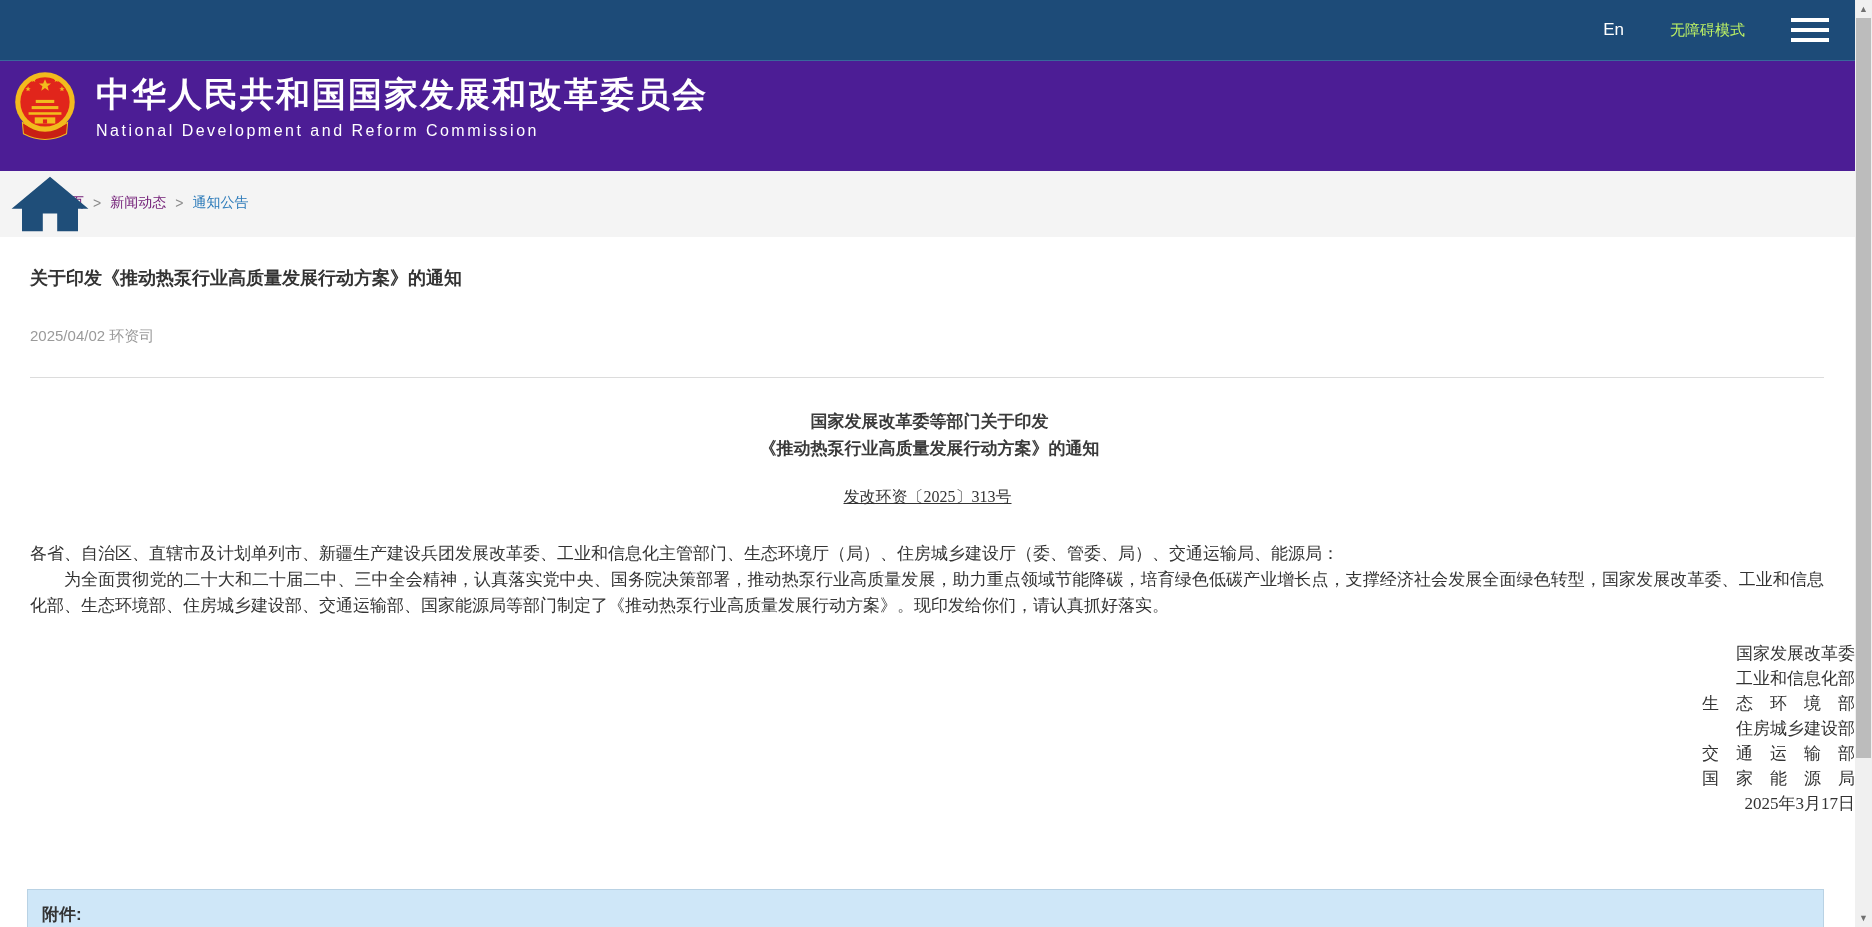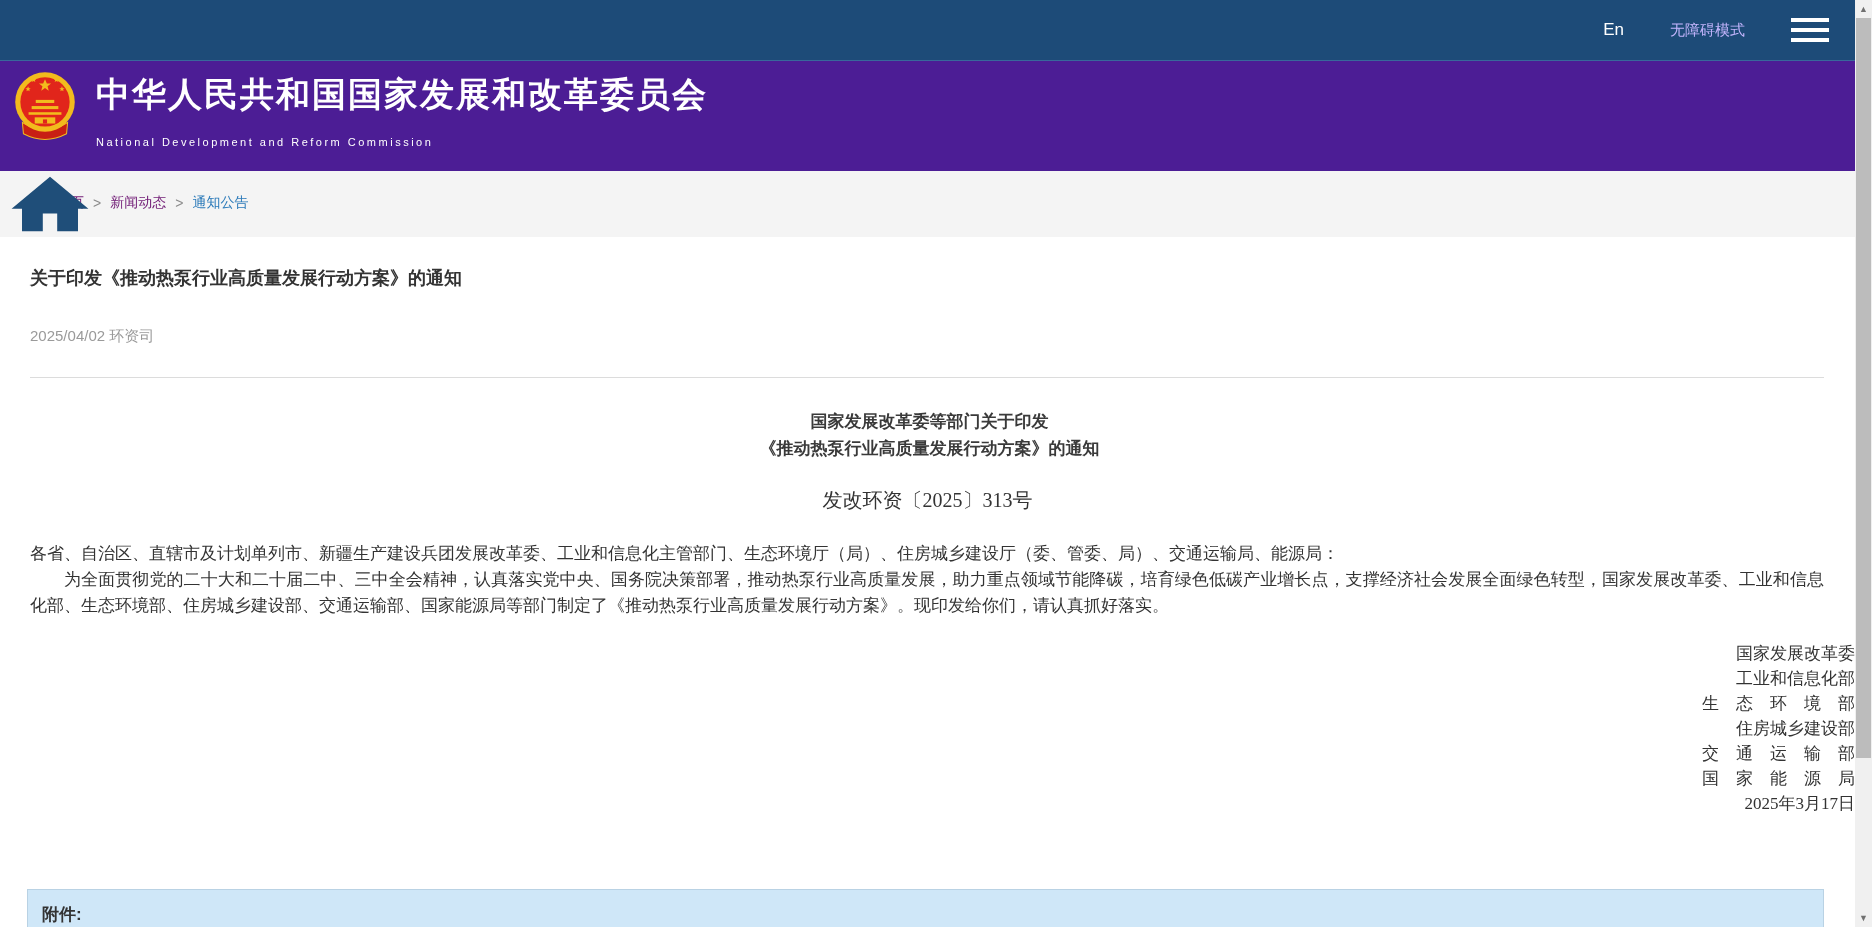--- a/index.html
+++ b/index.html
@@ -3,45 +3,45 @@
 <meta charset="utf-8">
 <style>
   html,body{margin:0;padding:0;background:#fff;}
   .page{position:relative;width:1872px;height:927px;overflow:hidden;background:#fff;
         font-family:"Liberation Sans",sans-serif;}
   
   .topbar{position:absolute;left:0;top:0;width:1855px;height:60px;background:#1d4b78;
           display:flex;align-items:center;justify-content:flex-end;box-sizing:border-box;
           padding-right:26px;gap:46px;}
   .topbar .lang{color:#fff;font-size:17px;cursor:pointer;}
-  .topbar .access{color:#c4b5fd;font-size:15px;cursor:pointer;}
+  .topbar .access{color:#bef264;font-size:15px;cursor:pointer;}
   .burger{width:38px;height:24px;display:flex;flex-direction:column;justify-content:space-between;cursor:pointer;}
   .burger span{display:block;height:4px;background:#fff;}
   
   .siteheader{position:absolute;left:0;top:60px;width:1855px;height:111px;background:#4c1d95;
               border-top:1px solid #38689b;box-sizing:border-box;}
   .emblem{position:absolute;left:12px;top:5px;}
   .titles{position:absolute;left:96px;top:13px;color:#fff;}
   .title-cn{font-size:34px;font-weight:bold;letter-spacing:2px;line-height:40px;}
-  .title-en{font-size:11px;letter-spacing:2.5px;margin-top:22px;}
+  .title-en{font-size:16px;letter-spacing:2.5px;margin-top:8px;}
   
   .crumbbar{position:absolute;left:0;top:171px;width:1855px;height:66px;background:#f4f4f4;}
   .home-icon{position:absolute;left:10px;top:4px;}
   .crumbs{position:absolute;left:56px;top:23px;font-size:14px;color:#4a4f55;display:flex;gap:9px;align-items:center;}
   .crumbs .lnk{color:#701a75;cursor:pointer;}
   .crumbs .sep{color:#8a8a8a;}
   .crumbs .cur{color:#2b7ab9;cursor:pointer;}
   
   .art-title{position:absolute;left:30px;top:266px;font-size:18px;font-weight:bold;color:#333;}
   .art-meta{position:absolute;left:30px;top:327px;font-size:15px;color:#9a9a9a;}
   .divider{position:absolute;left:30px;top:377px;width:1794px;border-top:1px solid #dcdcdc;}
   .doc-h{position:absolute;left:0;width:1859px;text-align:center;font-size:17px;font-weight:bold;color:#3a3a3a;font-family:Liberation Mono, monospace;}
   .doc-h1{top:410px;} .doc-h2{top:437px;}
-  .doc-num{position:absolute;left:0;top:487px;width:1855px;text-align:center;font-size:20px;color:#333;
-           font-family:"Liberation Serif",serif;}
+  .doc-num{position:absolute;left:0;top:487px;width:1855px;text-align:center;font-size:16px;color:#333;
+           font-family:"Liberation Serif",serif;text-decoration:underline;}
   .para{position:absolute;left:30px;width:1794px;font-size:17px;line-height:26px;color:#333;
         font-family:Liberation Sans, sans-serif;text-align:justify;}
   .para1{top:541px;} .para2{top:567px;text-indent:34px;}
   .sigblock{position:absolute;left:0;top:641px;width:1855px;text-align:right;
             font-family:"Liberation Serif",serif;font-size:17px;color:#333;}
   .sigblock div{height:25px;line-height:25px;}
   
   .attach{position:absolute;left:27px;top:889px;width:1797px;height:70px;background:#cfe7f8;
           border:1px solid #b9d2e4;box-sizing:border-box;}
   .attach .lbl{margin:13px 0 12px 14px;font-size:17px;font-weight:bold;color:#333;}

